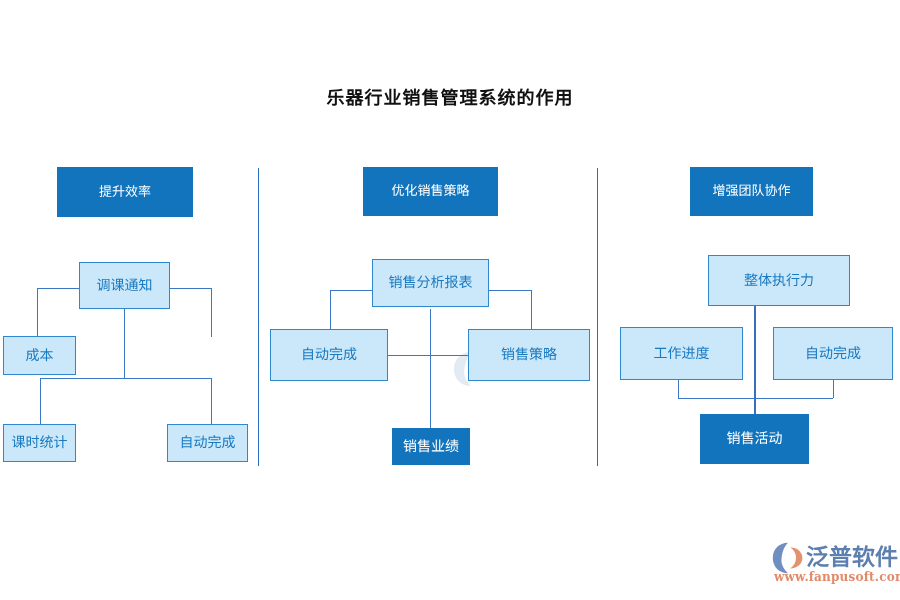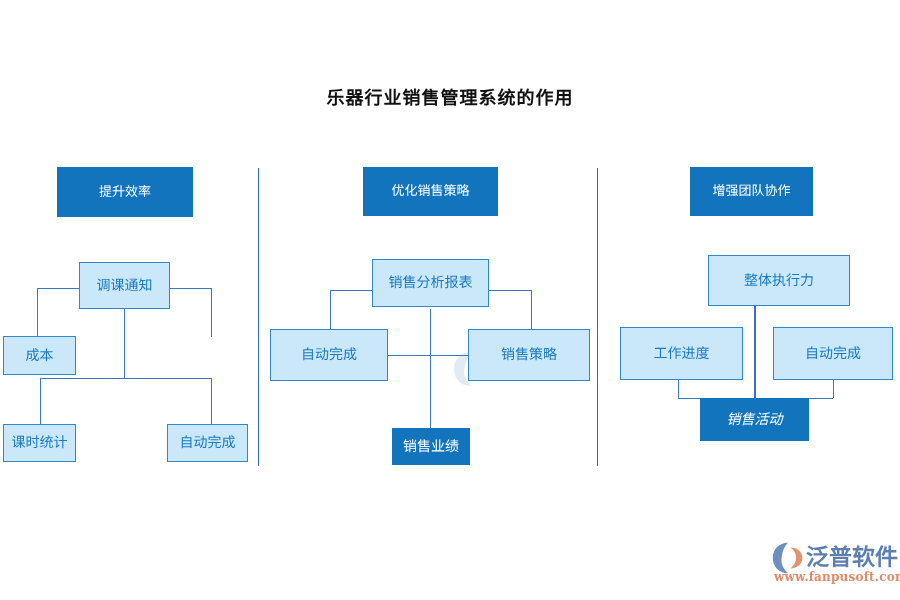--- a/index.html
+++ b/index.html
@@ -201,21 +201,21 @@
   <div class="node header" style="left:690px; top:167px; width:123px; height:49px;">增强团队协作</div>
 
   <div class="conn thick" style="left:754px; top:305px; height:116px;"></div>
   <div class="conn h" style="left:678px; top:398px; width:155px;"></div>
   <div class="conn v" style="left:678px; top:380px; height:18px;"></div>
   <div class="conn v" style="left:833px; top:380px; height:18px;"></div>
 
   <div class="node light" style="left:708px; top:255px; width:142px; height:51px;">整体执行力</div>
   <div class="node light" style="left:620px; top:327px; width:123px; height:53px;">工作进度</div>
   <div class="node light" style="left:773px; top:327px; width:120px; height:53px;">自动完成</div>
-  <div class="node dark" style="left:700px; top:398px; width:109px; height:43px;font-style:italic;">销售活动</div>
+  <div class="node dark" style="left:700px; top:414px; width:109px; height:50px;">销售活动</div>
 
   <div class="wm-center">
     <svg class="wm-swirl" viewBox="0 0 40 40">
       <path d="M20 2 C9 2 2 10 2 20 C2 30 9 38 20 38 C14 32 12 26 13 20 C14 12 17 6 20 2 Z" fill="#7fa6cf"></path>
       <path d="M22 8 C30 8 36 13 36 20 C36 27 30 32 22 32 C27 28 29 24 29 20 C29 15 26 11 22 8 Z" fill="#e6a07f"></path>
     </svg>
     <div class="wm-text">泛普软件</div>
     <div class="wm-sub">FANPU SOFTWARE</div>
   </div>
 

